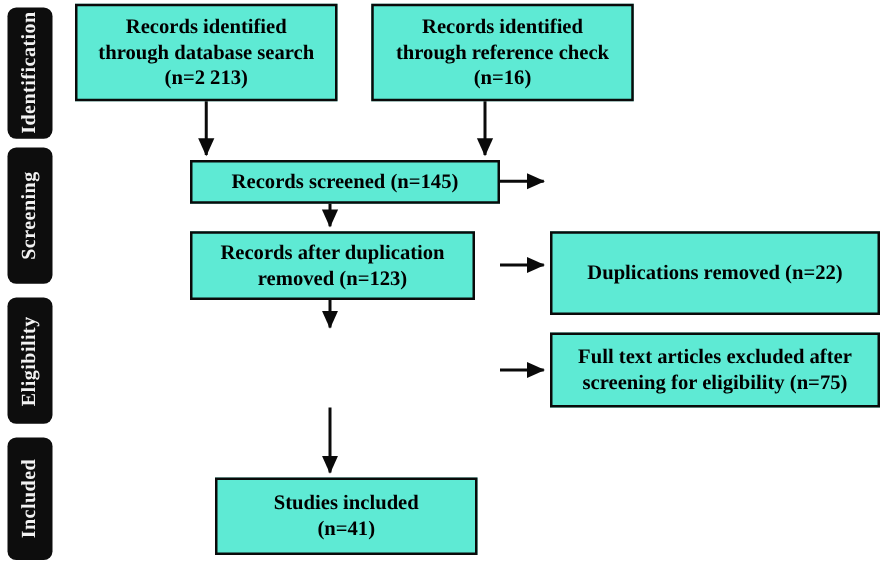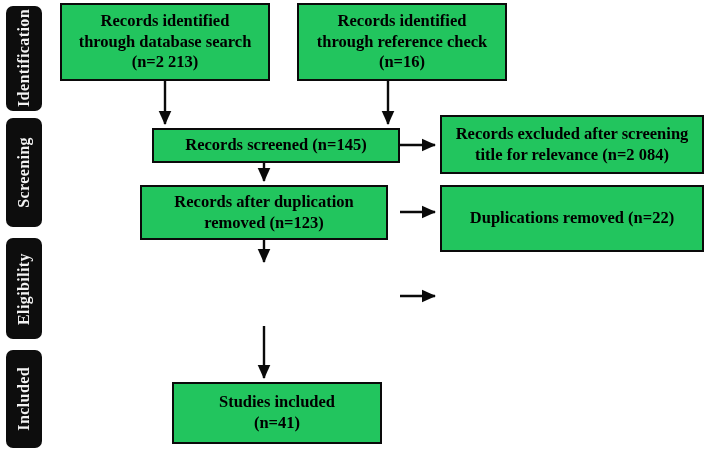--- a/index.html
+++ b/index.html
@@ -34,21 +34,21 @@
     letter-spacing: 0.4px;
     white-space: nowrap;
     color: #f2f2f2;
   }
 
   
   .flow-box {
     position: absolute;
     box-sizing: border-box;
     border: 2px solid #0a0a0a;
-    background: #22c55e;
+    background: #5eead4;
     display: flex;
     align-items: center;
     justify-content: center;
     text-align: center;
     padding: 2px 6px;
   }
   .flow-box .box-text {
     font-weight: 700;
     font-size: 16.5px;
     line-height: 1.26;
@@ -96,35 +96,35 @@
   <div class="flow-box" style="left:297px; top:3px; width:210px; height:78px;">
     <span class="box-text">Records identified
 through reference check
 (n=16)</span>
   </div>
 
   <div class="flow-box" style="left:152px; top:128px; width:248px; height:35px;">
     <span class="box-text">Records screened (n=145)</span>
   </div>
 
-  <div class="flow-box" style="left:440px; top:115px; width:264px; height:59px;">
-    <span class="box-text">Records excluded after screening
-title for relevance (n=2 084)</span>
-  </div>
 
-  <div class="flow-box" style="left:140px; top:185px; width:248px; height:55px;">
+  <div class="flow-box" style="left:152px; top:185px; width:228px; height:55px;">
     <span class="box-text">Records after duplication
 removed (n=123)</span>
   </div>
 
   <div class="flow-box" style="left:440px; top:185px; width:264px; height:67px;">
     <span class="box-text">Duplications removed (n=22)</span>
   </div>
 
 
+  <div class="flow-box" style="left:440px; top:266px; width:264px; height:60px;">
+    <span class="box-text">Full text articles excluded after
+screening for eligibility (n=75)</span>
+  </div>
 
   <div class="flow-box" style="left:172px; top:382px; width:210px; height:62px;">
     <span class="box-text">Studies included
 (n=41)</span>
   </div>
 
   <svg id="arrow-layer" viewBox="0 0 709 462" xmlns="http://www.w3.org/2000/svg">
     <defs>
       <marker id="arrowhead" markerWidth="7" markerHeight="7" refX="5.6" refY="3.1" orient="auto" markerUnits="strokeWidth">
         <path d="M0,0.4 L6,3.1 L0,5.8 z" fill="#0a0a0a"></path>

